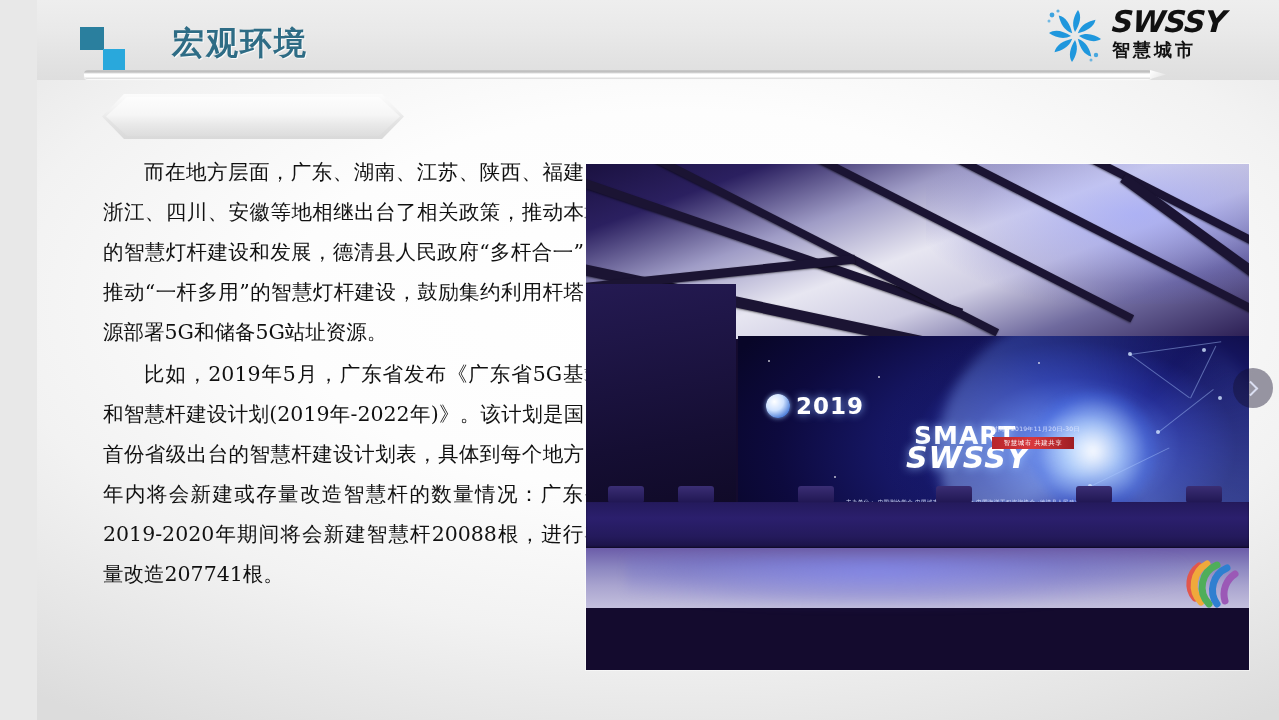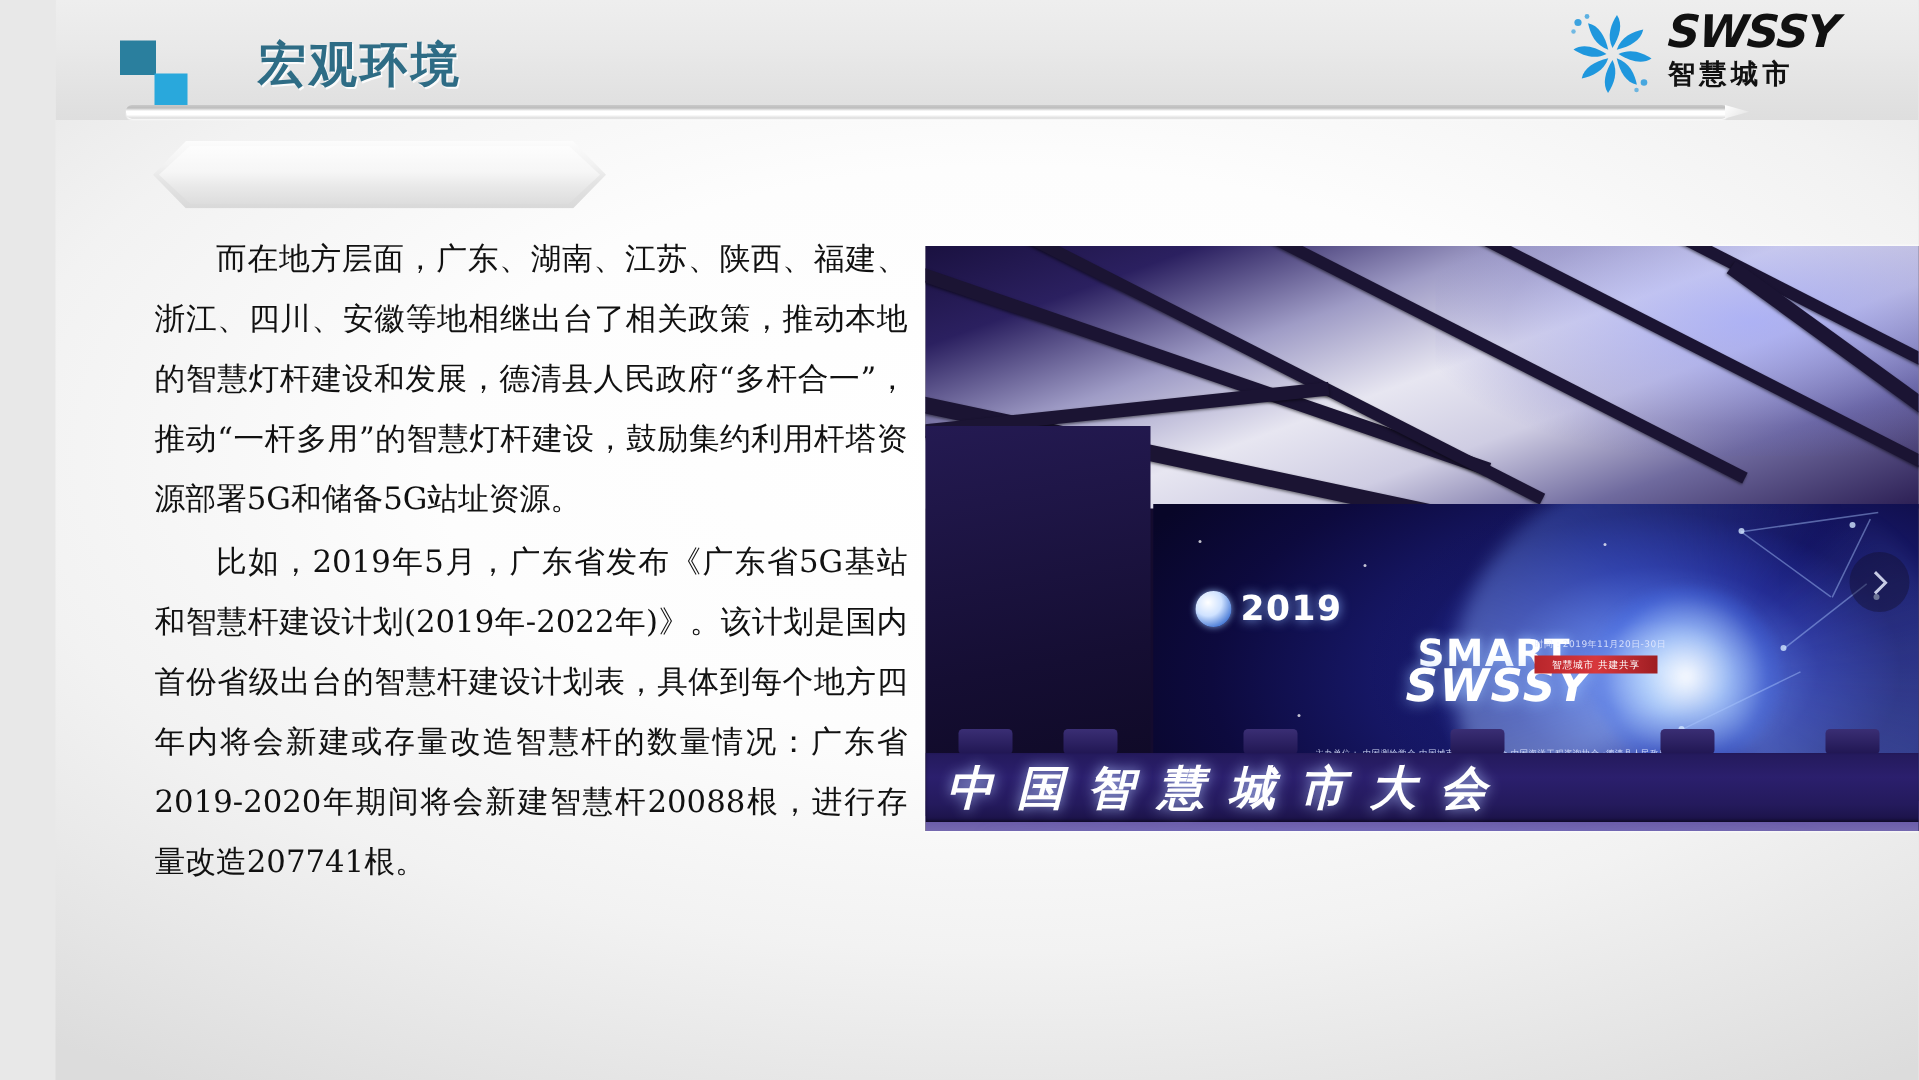--- a/index.html
+++ b/index.html
@@ -82,21 +82,21 @@
   #body-copy{
     position:absolute;left:66px;top:152px;width:502px;
     font-family:"DejaVu Serif","Liberation Serif",serif;
     font-size:20.5px;color:#111;line-height:40px;
     text-align:justify;text-justify:inter-ideograph;
   }
   #body-copy p{margin:0 0 2px 0;text-indent:2em;}
 
   
   #photo{
-    position:absolute;left:580px;top:164px;width:663px;height:390px;
+    position:absolute;left:549px;top:164px;width:663px;height:506px;
     overflow:hidden;background:#140b2e;
     box-shadow:0 0 0 1px rgba(255,255,255,.5);
   }
   
   #ceiling{
     position:absolute;left:0;top:0;width:663px;height:175px;
     background:linear-gradient(160deg,#1a1140 0%,#2b2060 16%,#9f9cc6 34%,#e7e6f1 50%,#cfcde3 64%,#6f6a9e 80%,#2a1d52 100%);
   }
   .beam{position:absolute;background:#1b1433;transform-origin:0 0;box-shadow:0 1px 2px rgba(0,0,0,.5);}
   #ceiling-glow{
@@ -345,21 +345,20 @@
     <div id="floor-sheen"></div>
 
     <div class="speaker" style="left:22px;"></div>
     <div class="speaker" style="left:92px;"></div>
     <div class="speaker" style="left:212px;"></div>
     <div class="speaker" style="left:350px;"></div>
     <div class="speaker" style="left:490px;"></div>
     <div class="speaker" style="left:600px;"></div>
 
     <div id="stage-band"></div>
-    <div id="stage-text">中国智慧城市大会</div>
 
     <div id="olympic">
       <svg viewBox="0 0 56 56" width="56" height="56" aria-hidden="true">
         <g fill="none" stroke-width="7" stroke-linecap="round">
           <path d="M12,44 A22,22 0 0 1 16,12" stroke="#e2574c"></path>
           <path d="M18,48 A24,24 0 0 1 24,10" stroke="#f0a93b"></path>
           <path d="M26,50 A24,24 0 0 1 34,11" stroke="#4fae5a"></path>
           <path d="M34,50 A24,24 0 0 1 44,14" stroke="#2f7fd0"></path>
           <path d="M42,47 A24,24 0 0 1 52,20" stroke="#9b59b6"></path>
         </g>

